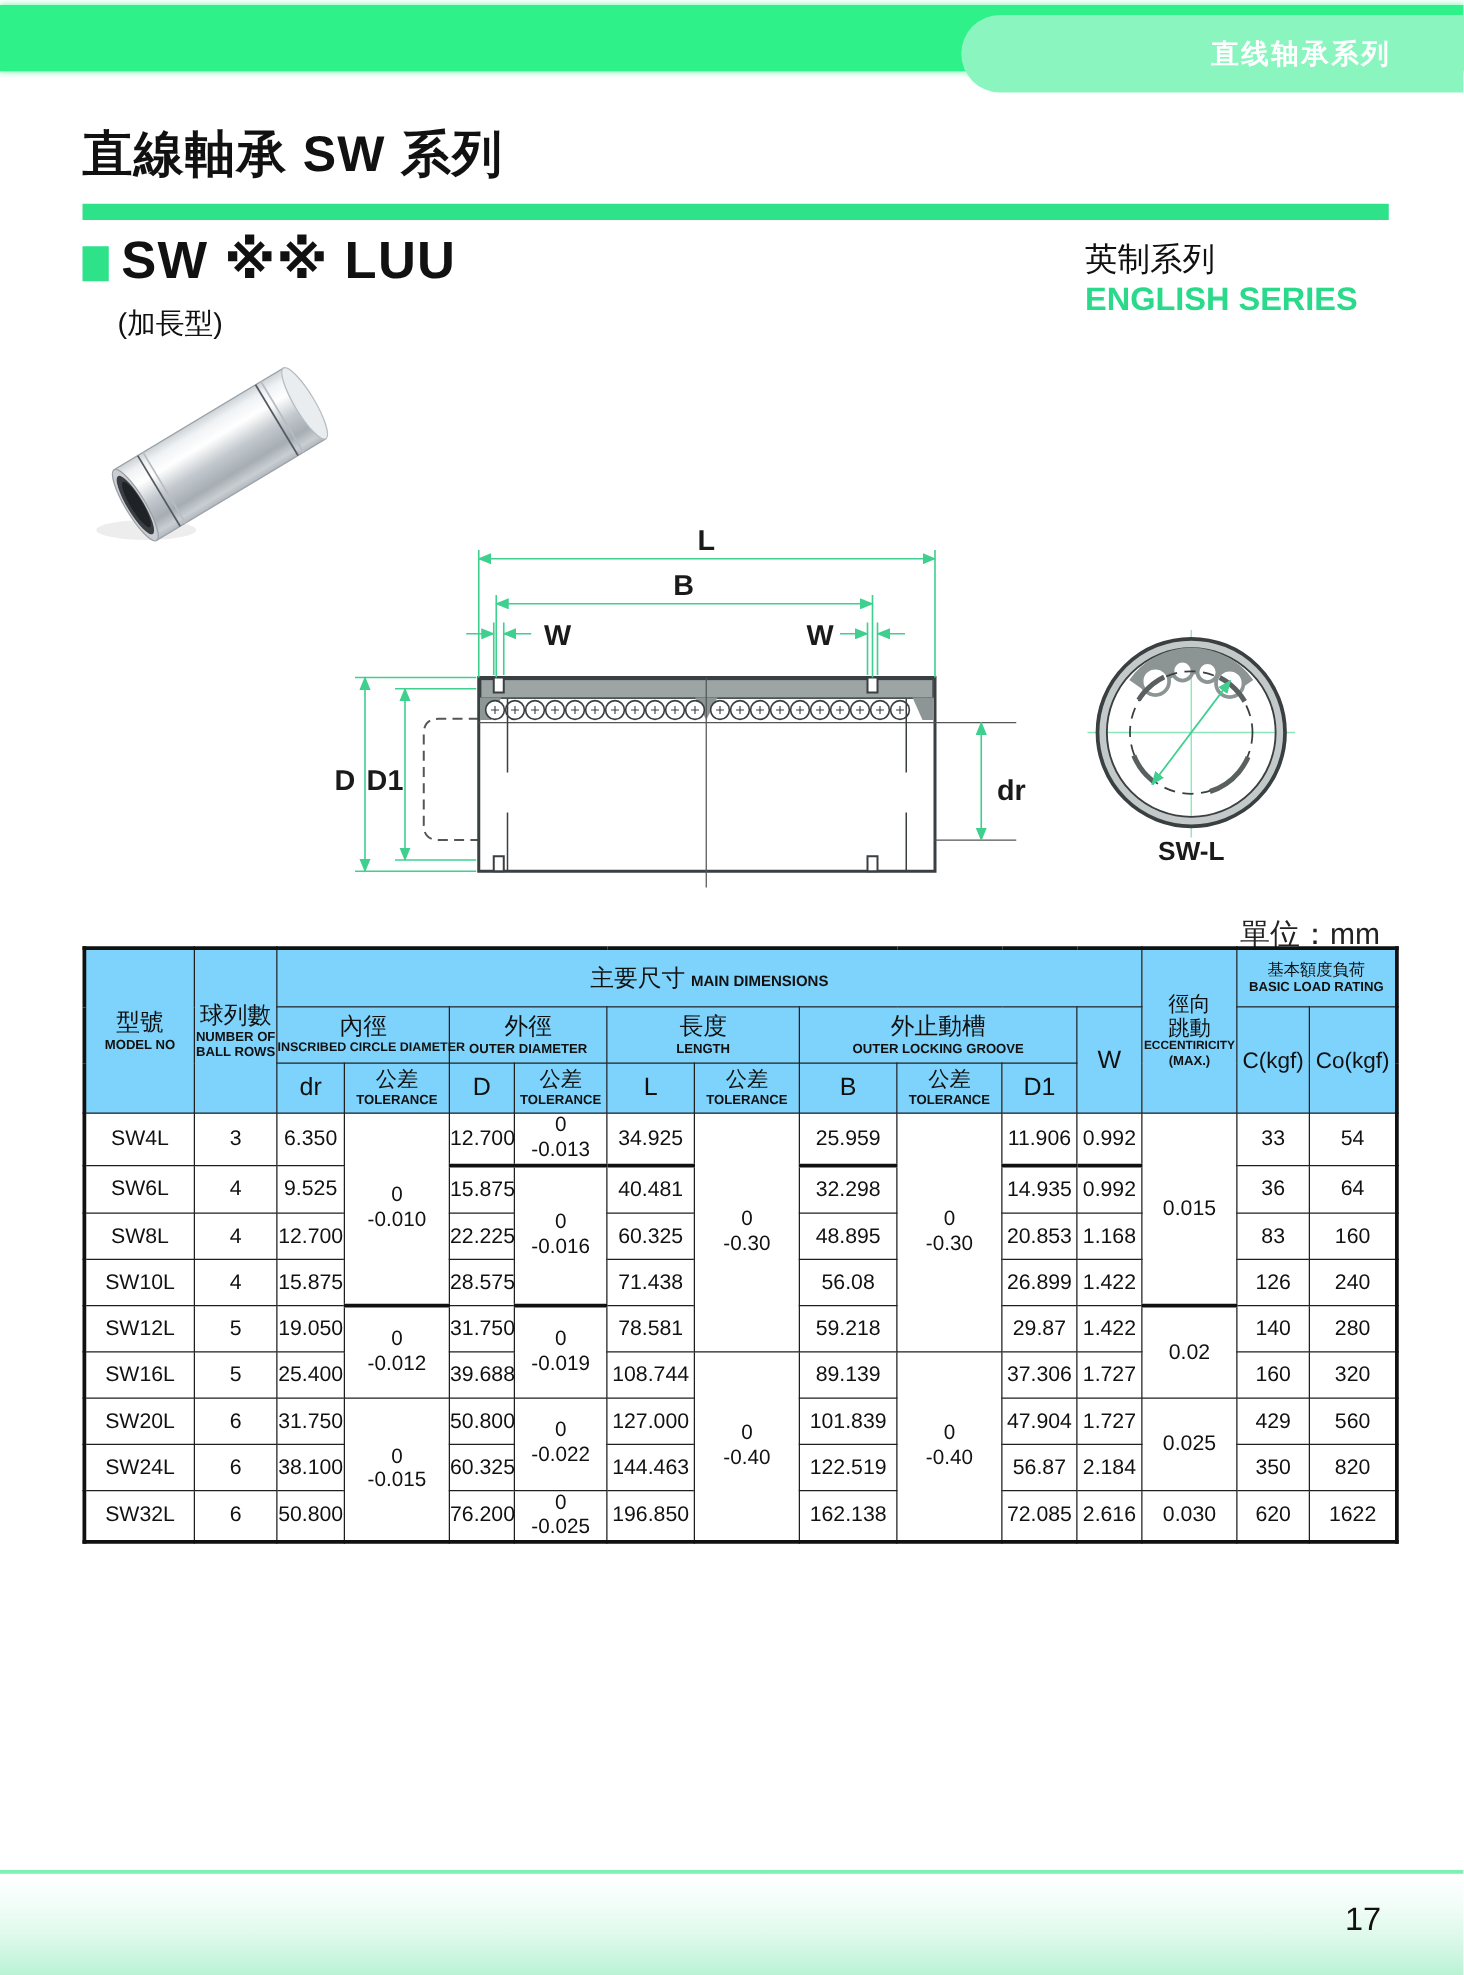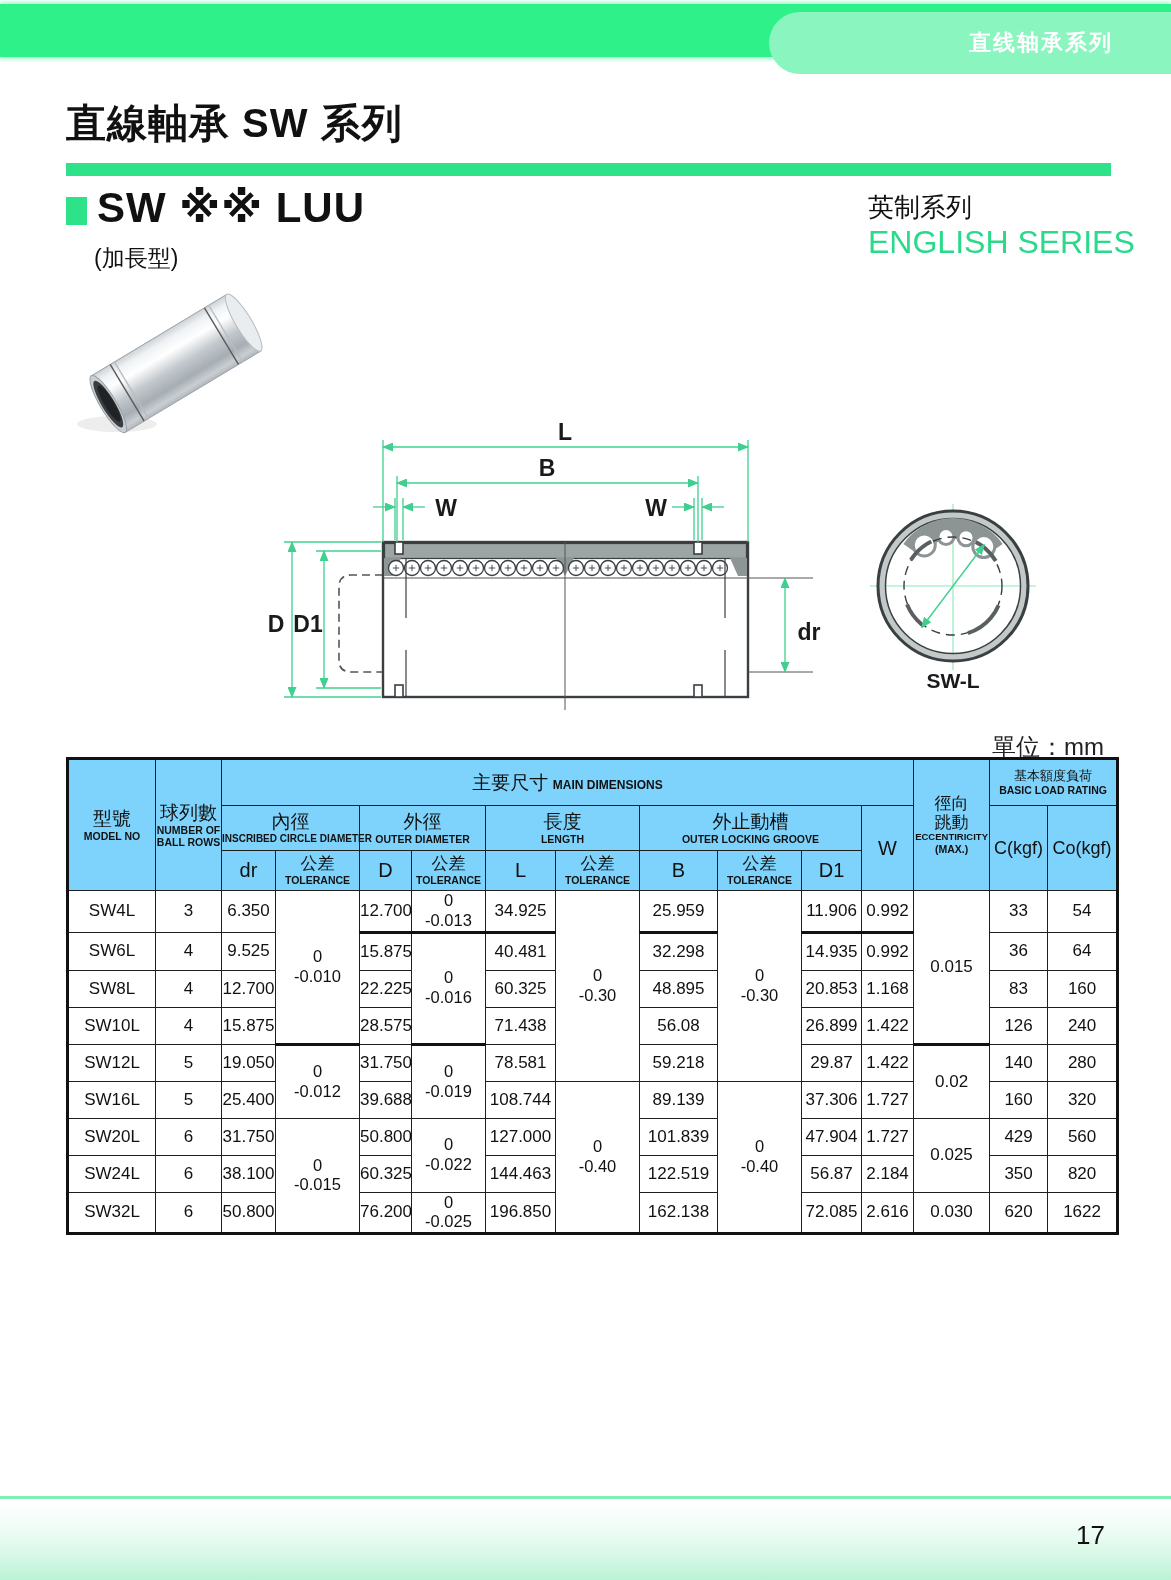--- a/index.html
+++ b/index.html
@@ -14,21 +14,21 @@
           padding-right:58px;box-sizing:border-box;color:#ffffff;font-size:22px;font-weight:700;
           letter-spacing:2px;margin-top:12px;}
 
   
   .main-title{position:absolute;left:66px;top:96px;font-size:40px;font-weight:700;letter-spacing:1px;}
   .title-underline{position:absolute;left:66px;top:163px;width:1045px;height:13px;background:#2ee28a;}
   .code-square{position:absolute;left:66px;top:197px;width:21px;height:28px;background:#2ee28a;}
   .product-code{position:absolute;left:97px;top:183px;font-size:42px;font-weight:700;letter-spacing:1px;}
   .product-note{position:absolute;left:94px;top:243px;font-size:23px;}
   .series-cn{position:absolute;left:868px;top:190px;font-size:26px;}
-  .series-en{position:absolute;left:868px;top:224px;font-size:32px;font-weight:400;color:#2bd98a;}
+  .series-en{position:absolute;left:868px;top:224px;font-size:26px;font-weight:700;color:#2bd98a;}
 
   
   .photo-svg{position:absolute;left:65px;top:282px;}
   .drawing-svg{position:absolute;left:260px;top:418px;}
 
   .unit-note{position:absolute;right:67px;top:731px;font-size:24px;color:#222;}
 
   
   .tbl{position:absolute;left:66px;top:757px;width:1040px;border-collapse:collapse;table-layout:fixed;
        border:3px solid #111;}

